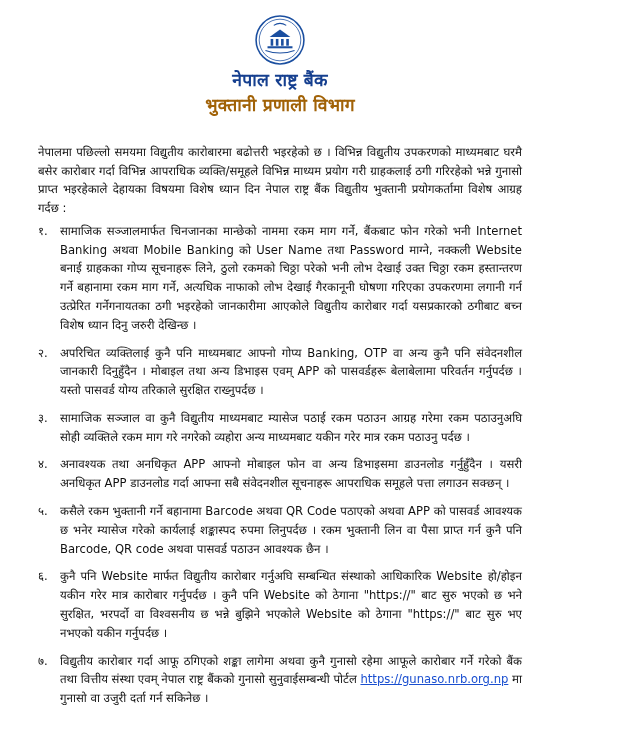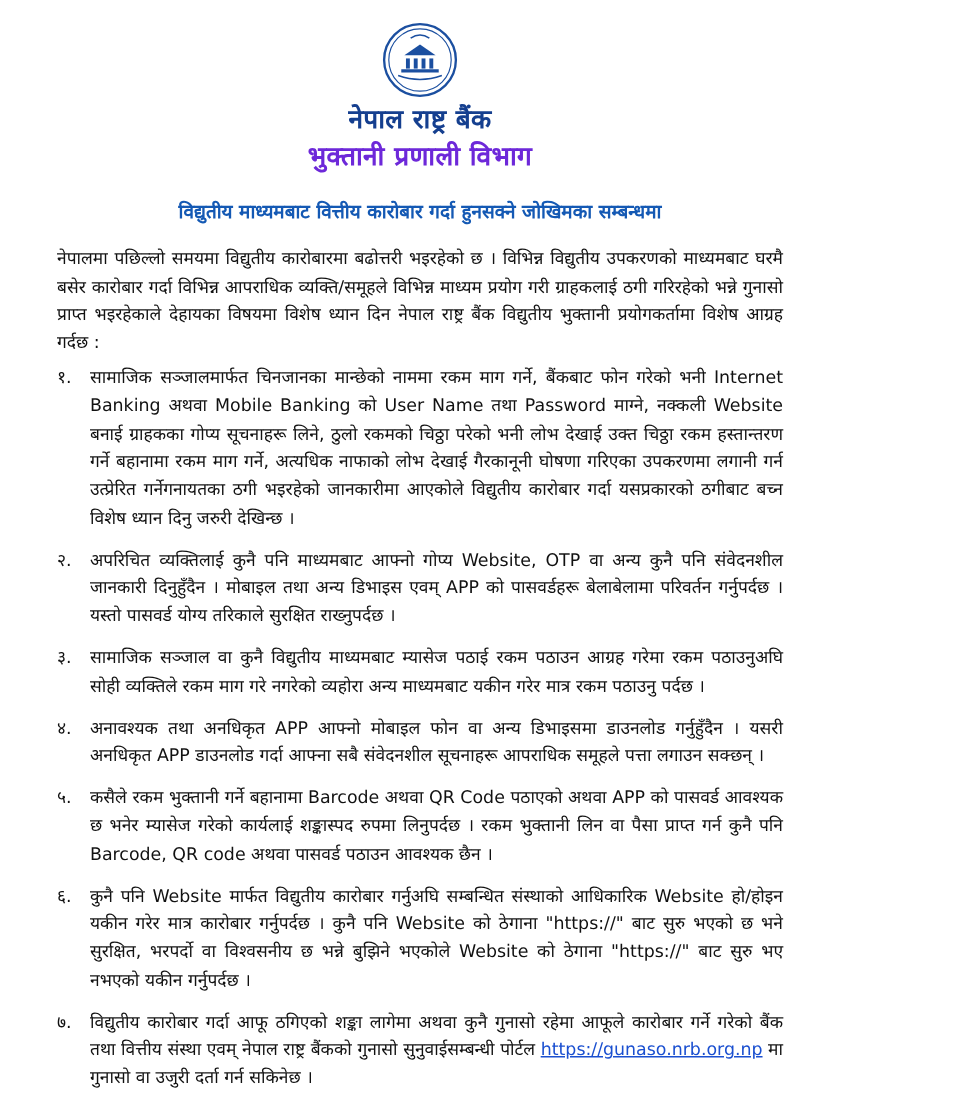--- a/index.html
+++ b/index.html
@@ -35,21 +35,21 @@
     text-align: center;
     color: #153f8f;
     font-weight: bold;
     font-size: 17.5px;
     line-height: 1.45;
     margin-top: 2px;
     letter-spacing: 0.2px;
   }
   .dept-title {
     text-align: center;
-    color: #6d28d9;
+    color: #a16207;
     font-weight: bold;
     font-size: 17.5px;
     line-height: 1.45;
     letter-spacing: 0.2px;
   }
   .notice-title {
     text-align: center;
     color: #1459b4;
     font-weight: bold;
     font-size: 12.6px;
@@ -116,34 +116,33 @@
       <rect x="62" y="48" width="5" height="13" fill="#1b4fa0"></rect>
       <path d="M22 70 q28 10 56 0" fill="none" stroke="#1b4fa0" stroke-width="2"></path>
       <path d="M38 22 q12 -8 24 0" fill="none" stroke="#1b4fa0" stroke-width="2"></path>
     </svg>
   </div>
 
   <div class="bank-title">नेपाल राष्ट्र बैंक</div>
   <div class="dept-title">भुक्तानी प्रणाली विभाग</div>
 
   <div class="notice-title">
-    <span>विद्युतीय माध्यमबाट वित्तीय कारोबार गर्दा हुनसक्ने जोखिमका सम्बन्धमा</span>
   </div>
 
   <div class="body-wrap">
     <p class="intro">नेपालमा पछिल्लो समयमा विद्युतीय कारोबारमा बढोत्तरी भइरहेको छ । विभिन्न विद्युतीय उपकरणको माध्यमबाट घरमै बसेर कारोबार गर्दा विभिन्न आपराधिक व्यक्ति/समूहले विभिन्न माध्यम प्रयोग गरी ग्राहकलाई ठगी गरिरहेको भन्ने गुनासो प्राप्त भइरहेकाले देहायका विषयमा विशेष ध्यान दिन नेपाल राष्ट्र बैंक विद्युतीय भुक्तानी प्रयोगकर्तामा विशेष आग्रह गर्दछ :</p>
 
     <ul class="list">
       <li class="list-item">
         <span class="num">१.</span>
         <span class="txt">सामाजिक सञ्जालमार्फत चिनजानका मान्छेको नाममा रकम माग गर्ने, बैंकबाट फोन गरेको भनी Internet Banking अथवा Mobile Banking को User Name तथा Password माग्ने, नक्कली Website बनाई ग्राहकका गोप्य सूचनाहरू लिने, ठुलो रकमको चिठ्ठा परेको भनी लोभ देखाई उक्त चिठ्ठा रकम हस्तान्तरण गर्ने बहानामा रकम माग गर्ने, अत्यधिक नाफाको लोभ देखाई गैरकानूनी घोषणा गरिएका उपकरणमा लगानी गर्न उत्प्रेरित गर्नेगनायतका ठगी भइरहेको जानकारीमा आएकोले विद्युतीय कारोबार गर्दा यसप्रकारको ठगीबाट बच्न विशेष ध्यान दिनु जरुरी देखिन्छ ।</span>
       </li>
       <li class="list-item">
         <span class="num">२.</span>
-        <span class="txt">अपरिचित व्यक्तिलाई कुनै पनि माध्यमबाट आफ्नो गोप्य Website, OTP वा अन्य कुनै पनि संवेदनशील जानकारी दिनुहुँदैन । मोबाइल तथा अन्य डिभाइस एवम् APP को पासवर्डहरू बेलाबेलामा परिवर्तन गर्नुपर्दछ । यस्तो पासवर्ड योग्य तरिकाले सुरक्षित राख्नुपर्दछ ।</span>
+        <span class="txt">अपरिचित व्यक्तिलाई कुनै पनि माध्यमबाट आफ्नो गोप्य Banking, OTP वा अन्य कुनै पनि संवेदनशील जानकारी दिनुहुँदैन । मोबाइल तथा अन्य डिभाइस एवम् APP को पासवर्डहरू बेलाबेलामा परिवर्तन गर्नुपर्दछ । यस्तो पासवर्ड योग्य तरिकाले सुरक्षित राख्नुपर्दछ ।</span>
       </li>
       <li class="list-item">
         <span class="num">३.</span>
         <span class="txt">सामाजिक सञ्जाल वा कुनै विद्युतीय माध्यमबाट म्यासेज पठाई रकम पठाउन आग्रह गरेमा रकम पठाउनुअघि सोही व्यक्तिले रकम माग गरे नगरेको व्यहोरा अन्य माध्यमबाट यकीन गरेर मात्र रकम पठाउनु पर्दछ ।</span>
       </li>
       <li class="list-item">
         <span class="num">४.</span>
         <span class="txt">अनावश्यक तथा अनधिकृत APP आफ्नो मोबाइल फोन वा अन्य डिभाइसमा डाउनलोड गर्नुहुँदैन । यसरी अनधिकृत APP डाउनलोड गर्दा आफ्ना सबै संवेदनशील सूचनाहरू आपराधिक समूहले पत्ता लगाउन सक्छन् ।</span>
       </li>
       <li class="list-item">

